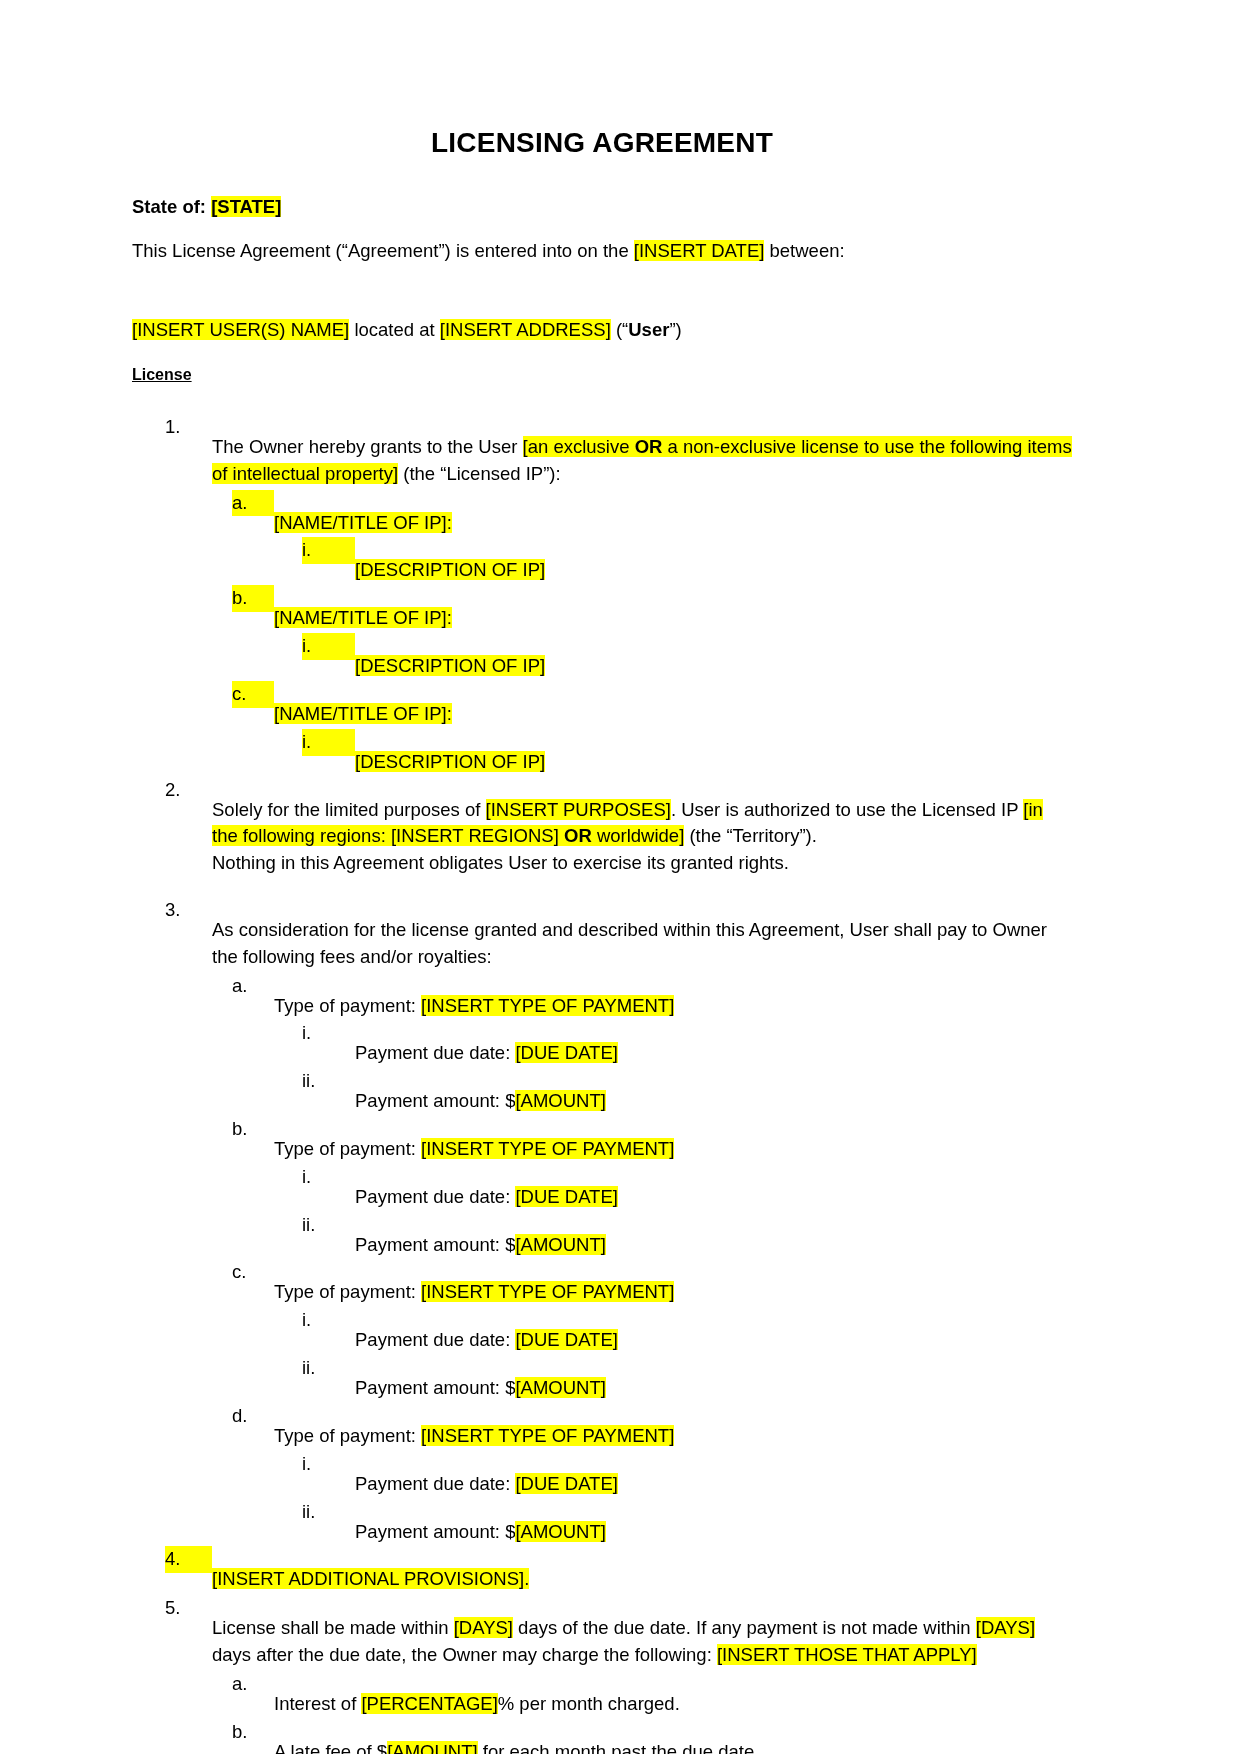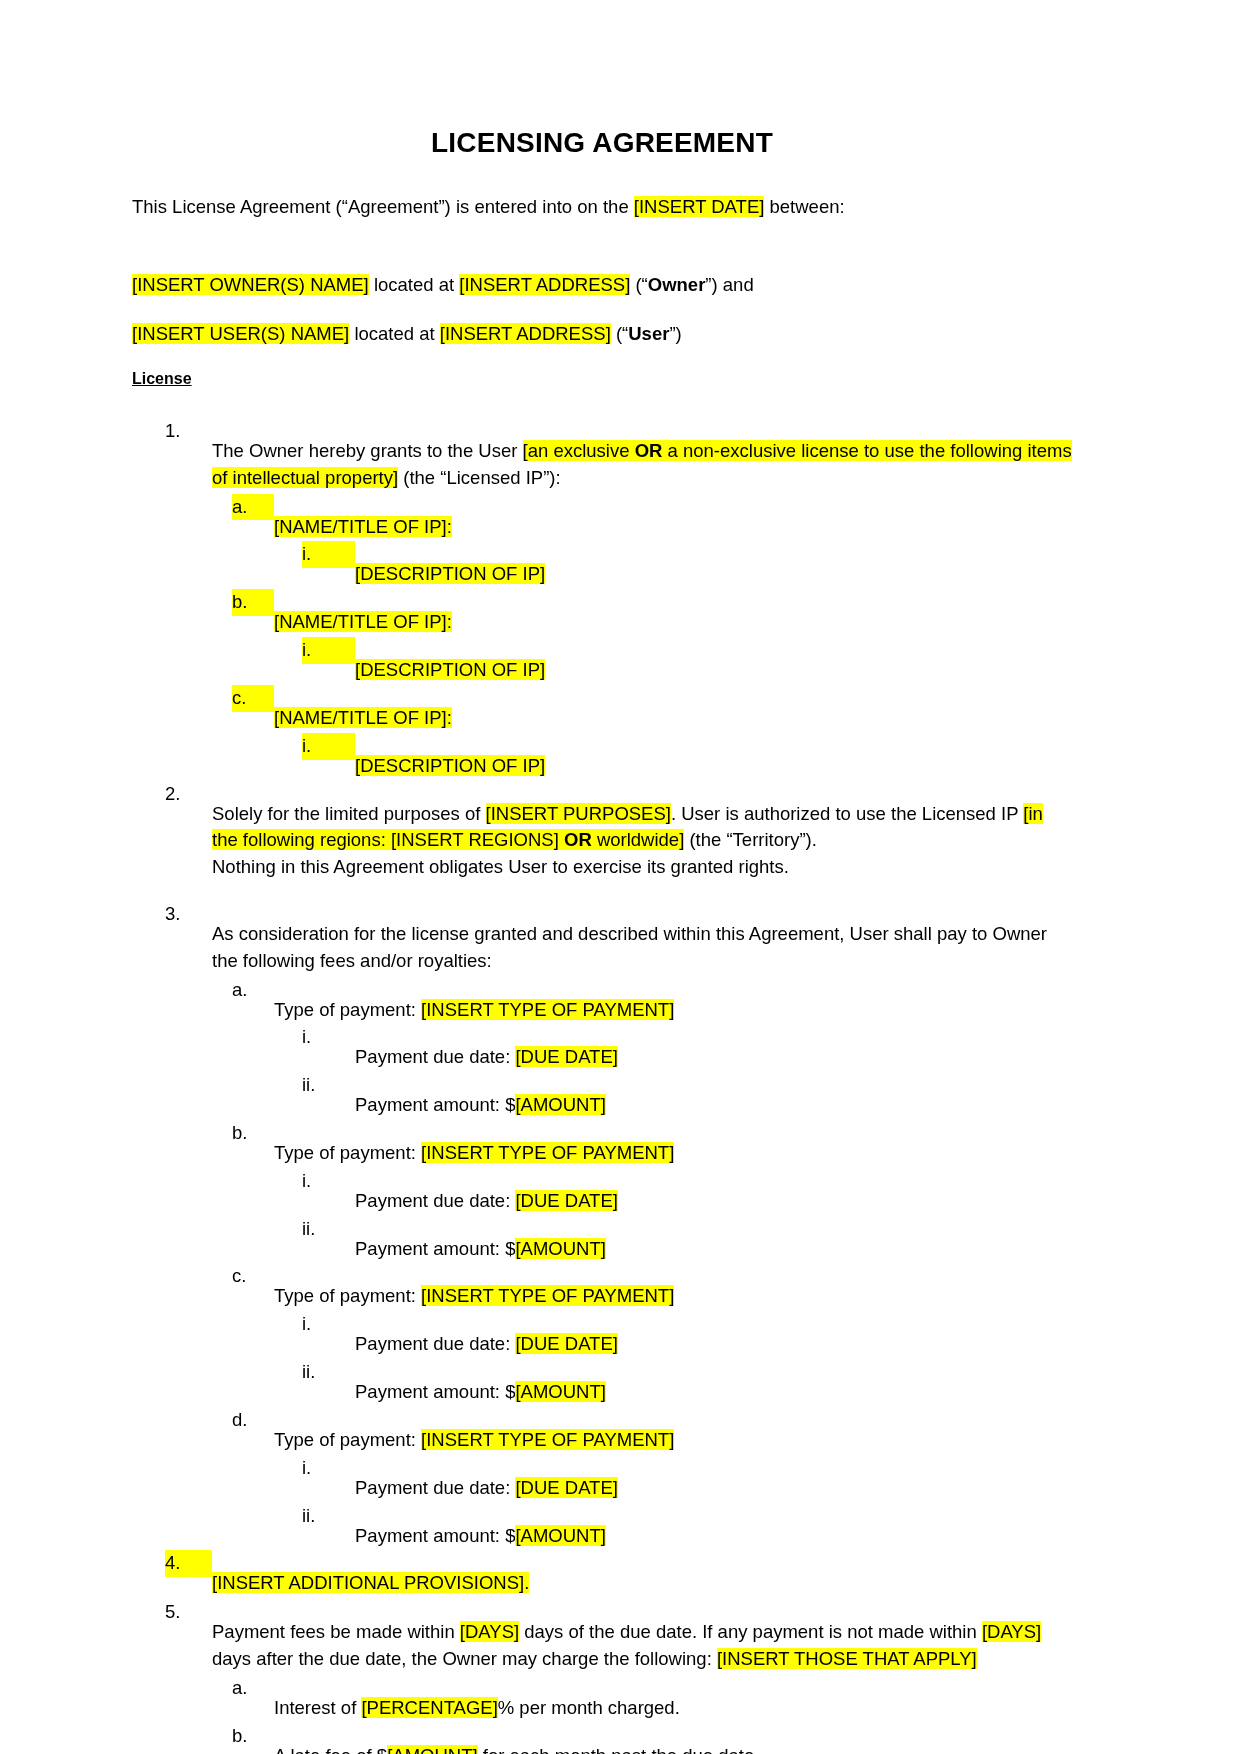--- a/index.html
+++ b/index.html
@@ -76,28 +76,28 @@
 
   .block-gap { height: 18px; }
 </style>
 </head>
 <body>
 
 <div class="page">
 
   <h1 class="doc-title">LICENSING AGREEMENT</h1>
 
+  <p class="para gap-sm">
+    <span class="bold">State of: </span><span class="bold hl">[STATE]</span>
+  </p>
 
   <p class="para gap-lg">
     <span>This License Agreement (“Agreement”) is entered into on the </span><span class="hl">[INSERT DATE]</span><span> between:</span>
   </p>
 
-  <p class="para">
-    <span class="hl">[INSERT OWNER(S) NAME]</span><span> located at </span><span class="hl">[INSERT ADDRESS]</span><span> (“</span><span class="bold">Owner</span><span>”) and</span>
-  </p>
 
   <p class="para">
     <span class="hl">[INSERT USER(S) NAME]</span><span> located at </span><span class="hl">[INSERT ADDRESS]</span><span> (“</span><span class="bold">User</span><span>”)</span>
   </p>
 
 
   <div class="section-head-wrap">
     <span class="section-head">License</span>
   </div>
 
@@ -198,21 +198,21 @@
     <span class="ct"><span>Payment amount: $</span><span class="hl">[AMOUNT]</span></span>
   </div>
 
   <div class="row lvl1">
     <span class="mk hl">4.</span>
     <span class="ct"><span class="hl">[INSERT ADDITIONAL PROVISIONS].</span></span>
   </div>
 
   <div class="row lvl1">
     <span class="mk">5.</span>
-    <span class="ct"><span>Payment fees be made within </span><span class="hl">[DAYS]</span><span> days of the due date. If any payment is not made within </span><span class="hl">[DAYS]</span><span> days after the due date, the Owner may charge the following: </span><span class="hl">[INSERT THOSE THAT APPLY]</span></span>
+    <span class="ct"><span>License shall be made within </span><span class="hl">[DAYS]</span><span> days of the due date. If any payment is not made within </span><span class="hl">[DAYS]</span><span> days after the due date, the Owner may charge the following: </span><span class="hl">[INSERT THOSE THAT APPLY]</span></span>
   </div>
 
   <div class="row lvl2">
     <span class="mk">a.</span>
     <span class="ct"><span>Interest of </span><span class="hl">[PERCENTAGE]</span><span>% per month charged.</span></span>
   </div>
 
   <div class="row lvl2">
     <span class="mk">b.</span>
     <span class="ct"><span>A late fee of $</span><span class="hl">[AMOUNT]</span><span> for each month past the due date.</span></span>

